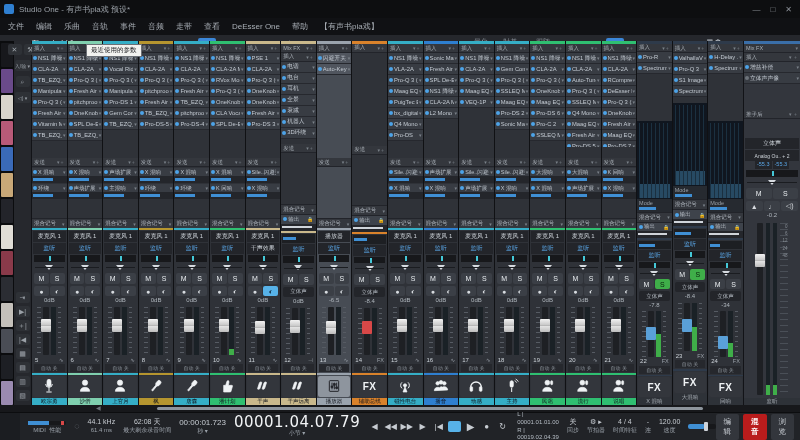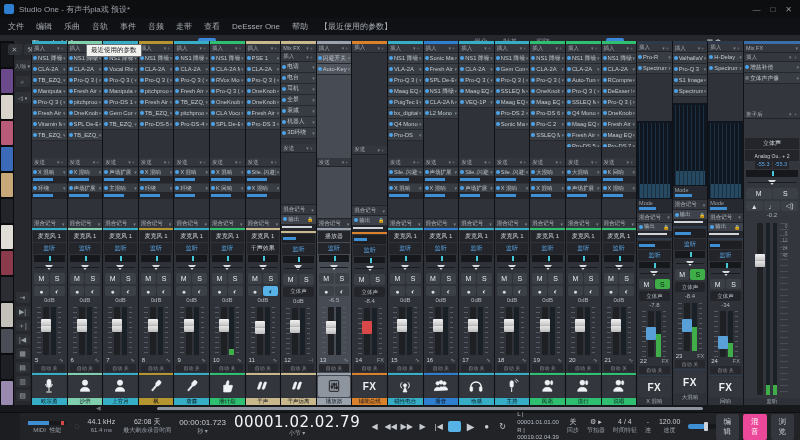--- a/index.html
+++ b/index.html
@@ -127,21 +127,21 @@
   .bigtime { font-size:15px; color:#f2f4f6; font-family:"DejaVu Sans",sans-serif; letter-spacing:.5px; line-height:1;}
   .tbtns { display:flex; gap:3px; align-items:center; margin-left:8px; color:#c7ccd2; font-size:8px;}
   .tbtn { min-width:13px; text-align:center;}
   .stopbtn { width:13px; height:11px; background:#57b2e8; border-radius:2px;}
   .loopcols { margin-left:8px; line-height:1.3; color:#b6bdc5; font-size:6px; text-align:left;}
   .volslider { width:70px; height:5px; background:#17181b; border-radius:2px; position:relative; margin-left:8px;}
   .volslider i { position:absolute; left:0; top:0; bottom:0; width:60%; background:#3f8fd4; border-radius:2px;}
   .volslider u { position:absolute; left:58%; top:-2px; width:4px; height:9px; background:#cfd4da; border-radius:1px;}
   .endbtns { margin-left:auto; display:flex; gap:4px; padding-right:6px;}
   .endbtn { padding:3px 8px; background:#33363c; border-radius:2px; color:#c7ccd2; font-size:7.5px;}
-  .endbtn.active { background:#ec4899; color:#fff;}
+  .endbtn.active { background:#b91c1c; color:#fff;font-weight:bold;}
 </style>
 </head>
 <body>
 
 <div class="app">
 
   <div class="titlebar">
     <div class="s1logo"></div>
     <span>Studio One - 有声书pia戏 预设*</span>
     <div class="winbtns">
@@ -154,21 +154,21 @@
       <span>文件</span>
       <span>编辑</span>
       <span>乐曲</span>
       <span>音轨</span>
       <span>事件</span>
       <span>音频</span>
       <span>走带</span>
       <span>查看</span>
       <span>DeEsser One</span>
       <span>帮助</span>
-      <span>【最近使用的参数】</span>
+      <span>【有声书pia戏】</span>
     </div>
 
   <div class="toolbar">
     <div class="tb-left">
       <div class="tb-ic">A</div>
       <div class="tb-ic">♣</div>
       <div>
         <div class="tb-name">Threshold 1</div>
         <div class="tb-sub"><span>1 - RX 10 ..oise</span>
         <span style="margin-left:6px;">-57.84 ▾</span></div>
@@ -2528,21 +2528,21 @@
     <div class="tp-cell">
       <b>44.1 kHz</b><span>61.4 ms</span>
     </div>
     <div class="tp-cell">
       <b>62:08 天</b><span>最大剩余录音时间</span>
     </div>
     <div class="tp-cell">
       <b style="font-size:8px;">00:00:01.723</b><span>秒 ▾</span>
     </div>
     <div class="tp-cell">
-      <div class="bigtime">00001.02.02.79</div><span>小节 ▾</span>
+      <div class="bigtime">00001.04.07.79</div><span>小节 ▾</span>
     </div>
     <div class="tbtns" id="transbtns">
         <span class="tbtn">◀</span>
         <span class="tbtn">◀◀</span>
         <span class="tbtn">▶▶</span>
         <span class="tbtn">▶</span>
         <span class="tbtn">|◀</span>
         <span class="stopbtn"></span>
         <span class="tbtn" style="font-size:10px;">▶</span>
         <span class="tbtn">●</span>

